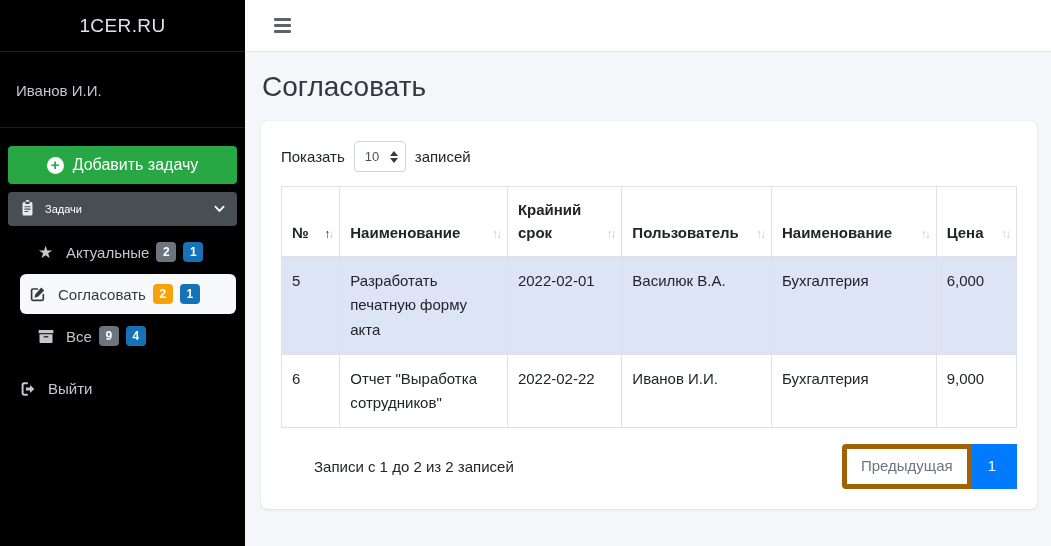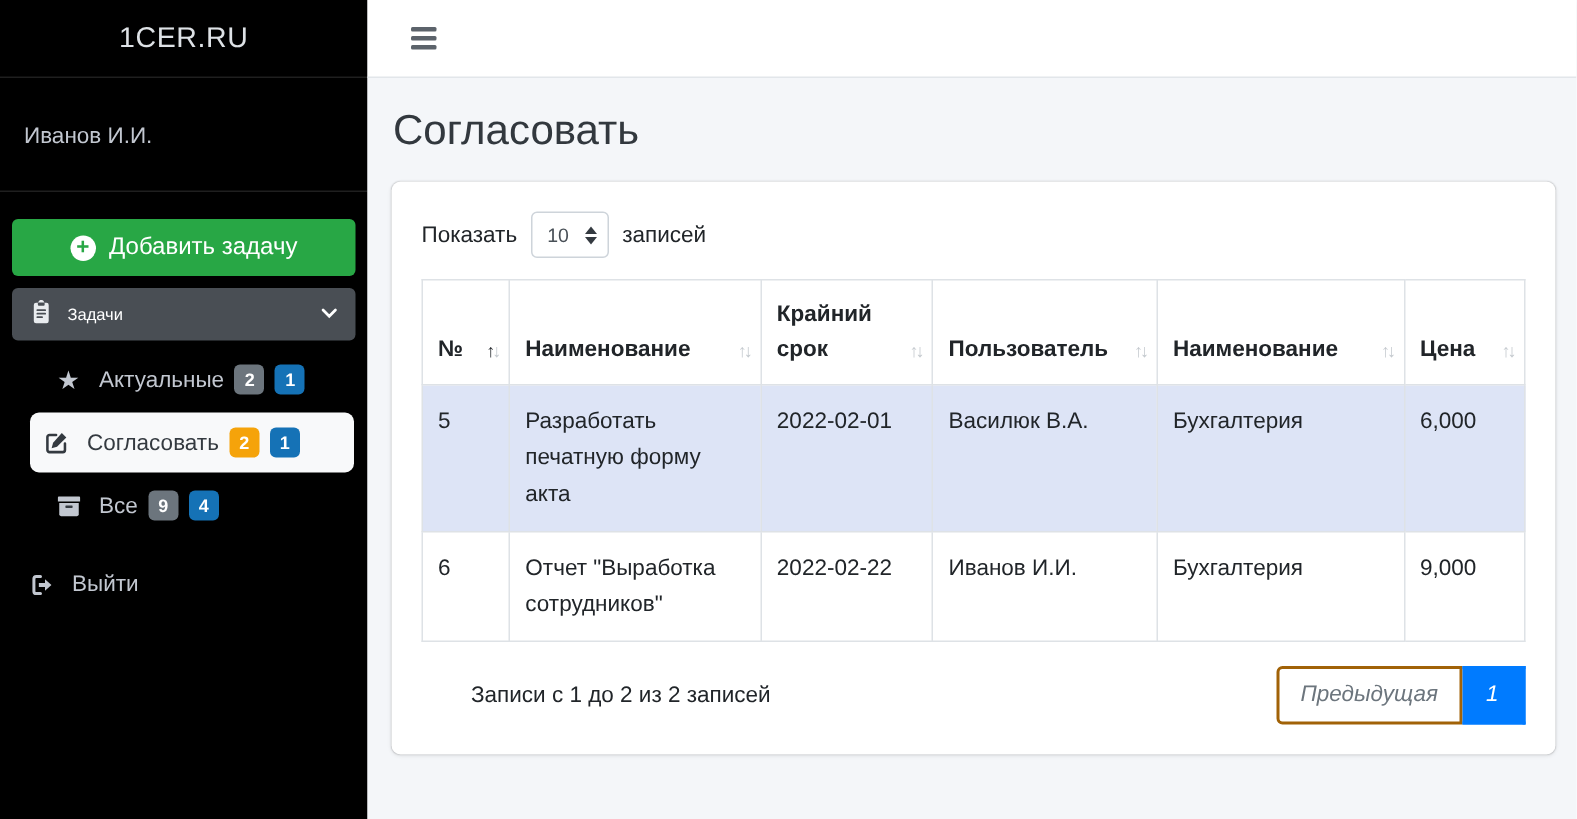--- a/index.html
+++ b/index.html
@@ -132,21 +132,21 @@
   th .sort .dn { margin-left:-2px; }
   th .sort .active { color:#212529; }
   tr.highlight td { background:#dde4f6; }
 
   .card-footer { display:flex; justify-content:space-between; align-items:center; margin-top:16px; }
   .records-info { font-size:15px; color:#212529;margin-left:33px; }
   .pagination { display:flex; }
   .page-btn {
     font-family:inherit; font-size:15px; line-height:1.25;
     padding:8px 14px; background:#fff; color:#6c757d;
-    border:2px solid #a16207; cursor:pointer;font-style:italic;
+    border:5px solid #a16207; cursor:pointer;
   }
   .page-btn.prev { border-radius:4px 0 0 4px; }
   .page-btn.next { border-radius:0 4px 4px 0; border-left:none; }
   .page-btn.current {
     background:#007bff; border-color:#007bff; color:#fff;
     padding:8px 16px; border-left:none;
   }
 </style>
 </head>
 <body>

